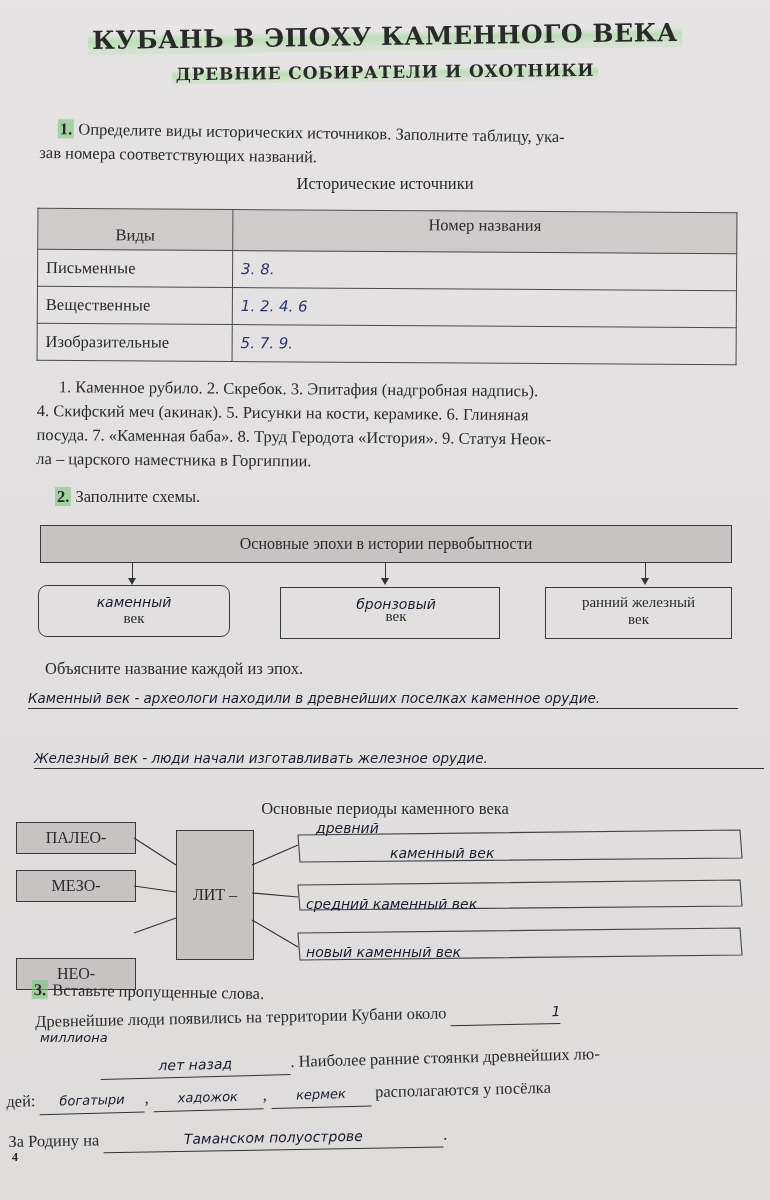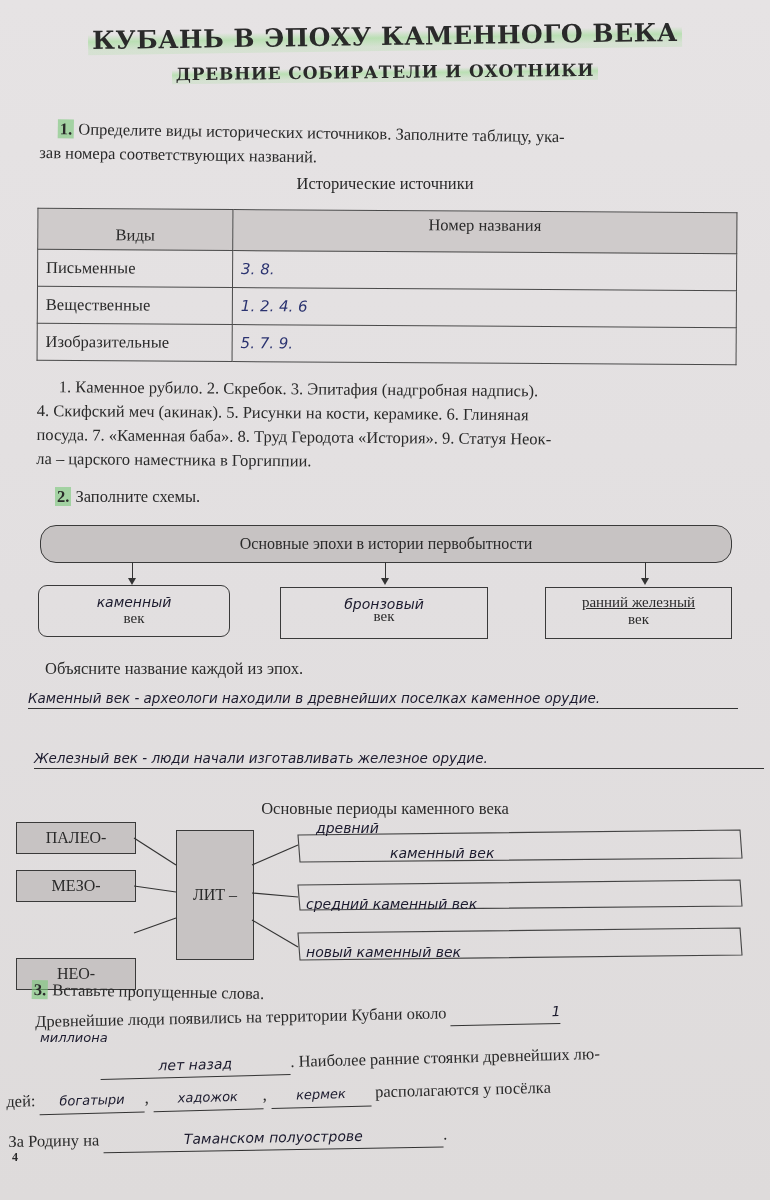--- a/index.html
+++ b/index.html
@@ -102,38 +102,38 @@
     <div>4. Скифский меч (акинак). 5. Рисунки на кости, керамике. 6. Глиняная</div>
     <div>посуда. 7. «Каменная баба». 8. Труд Геродота «История». 9. Статуя Неок-</div>
     <div>ла – царского наместника в Горгиппии.</div>
   </div>
 
   <div class="abs task-text" style="left:55px; top:485px;">
     <span class="num-mark">2.</span>
     <span>Заполните схемы.</span>
   </div>
 
-  <div class="box gray" style="left:40px; top:525px; width:690px; height:36px; display:flex; align-items:center; justify-content:center; font-size:16px;border-radius:16px;">Основные эпохи в истории первобытности</div>
+  <div class="box gray" style="left:40px; top:525px; width:690px; height:36px; display:flex; align-items:center; justify-content:center; font-size:16px;">Основные эпохи в истории первобытности</div>
   <div class="line" style="left:132px; top:562px; width:1.3px; height:17px;"></div>
   <div class="arrow" style="left:128px; top:578px;"></div>
   <div class="line" style="left:385px; top:562px; width:1.3px; height:17px;"></div>
   <div class="arrow" style="left:381px; top:578px;"></div>
   <div class="line" style="left:645px; top:562px; width:1.3px; height:17px;"></div>
   <div class="arrow" style="left:641px; top:578px;"></div>
 
   <div class="box" style="left:38px; top:585px; width:190px; height:50px; text-align:center; font-size:15px;border-radius:9px;">
     <div class="hand" style="font-size:14px; margin-top:8px;">каменный</div>
     <div>век</div>
   </div>
-  <div class="box" style="left:280px; top:587px; width:206px; height:50px; text-align:center; font-size:15px;">
+  <div class="box" style="left:280px; top:587px; width:206px; height:50px; text-align:center; font-size:15px;padding-left:12px;">
     <div class="hand" style="font-size:14px; margin-top:8px;">бронзовый</div>
     <div style="margin-top:-4px;">век</div>
   </div>
   <div class="box" style="left:545px; top:587px; width:185px; height:50px; text-align:center; font-size:15px;">
-    <div style="margin-top:6px;text-decoration:underline;">ранний железный</div>
+    <div style="margin-top:6px;">ранний железный</div>
     <div>век</div>
   </div>
 
   <div class="abs task-text" style="left:45px; top:657px;">Объясните название каждой из эпох.</div>
   <div class="abs hand underline" style="left:28px; top:688px; width:710px; font-size:13.5px; line-height:20px;">Каменный век - археологи находили в древнейших поселках каменное орудие.</div>
   <div class="abs hand underline" style="left:34px; top:748px; width:730px; font-size:13.5px; line-height:20px;">Железный век - люди начали изготавливать железное орудие.</div>
 
   <div class="abs task-text" style="left:0; width:770px; top:797px; text-align:center;">Основные периоды каменного века</div>
 
   <div class="box gray" style="left:16px; top:822px; width:118px; height:30px; display:flex; align-items:center; justify-content:center; font-size:16px;">ПАЛЕО-</div>

